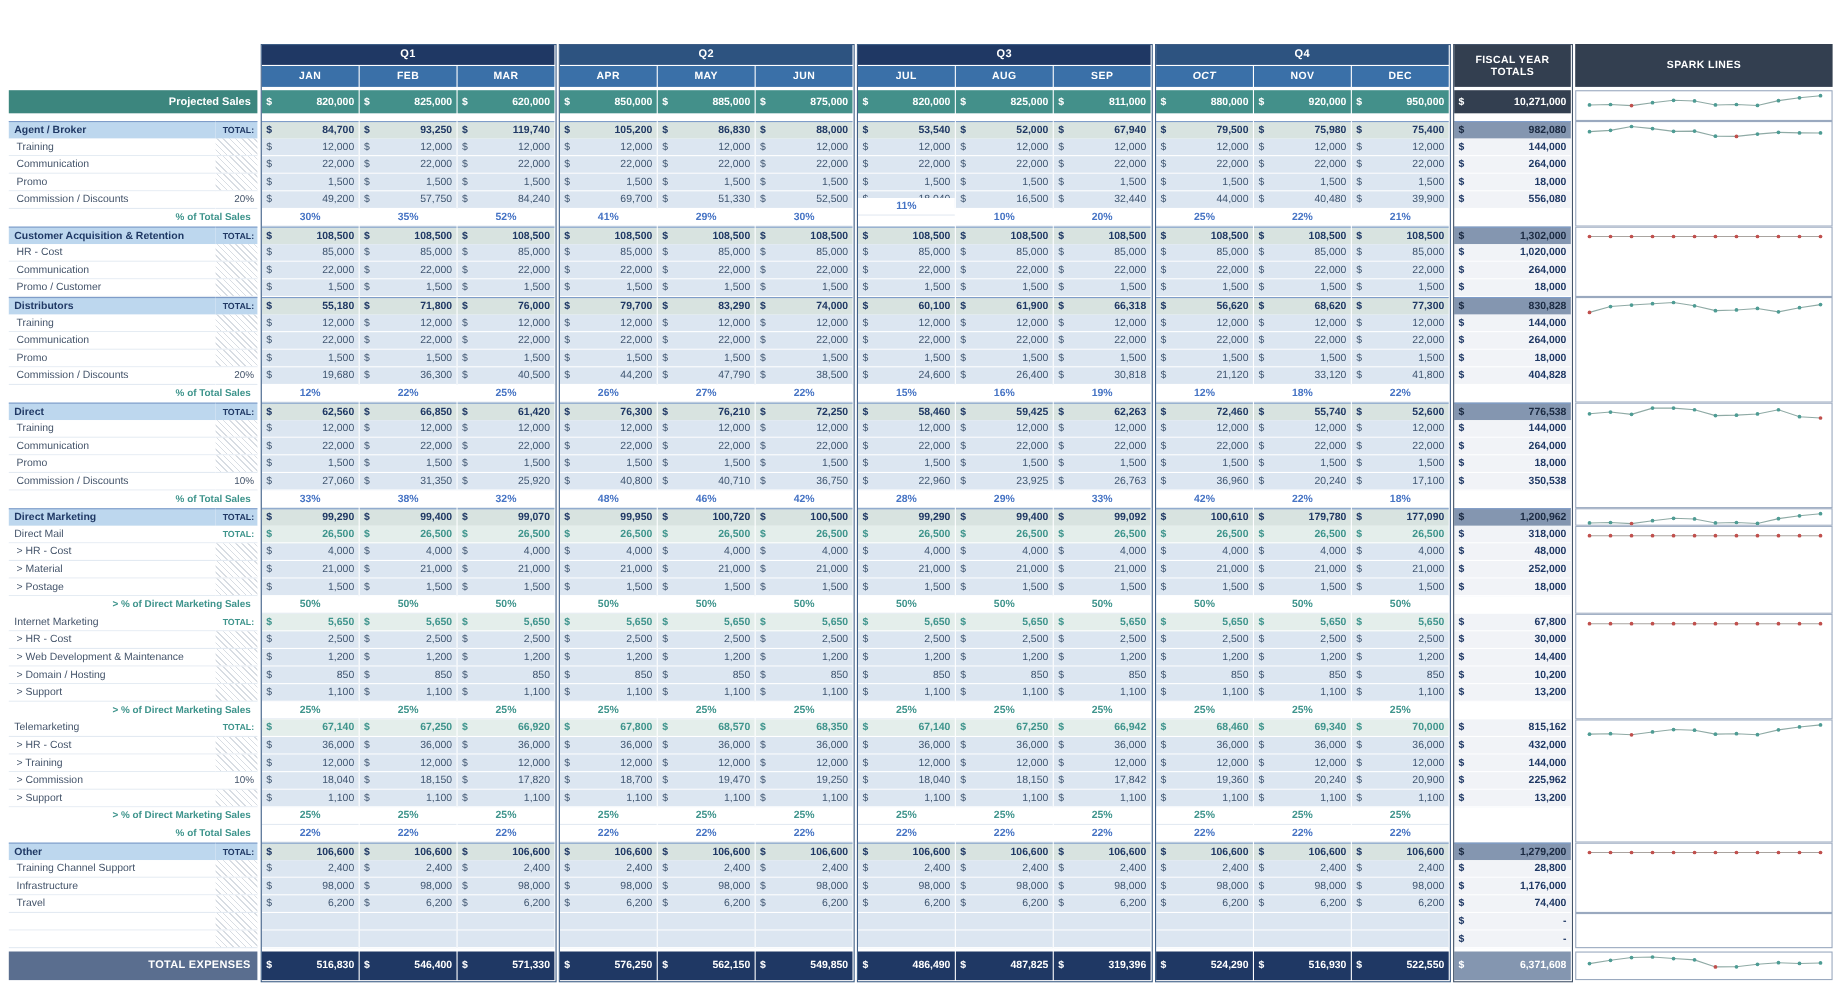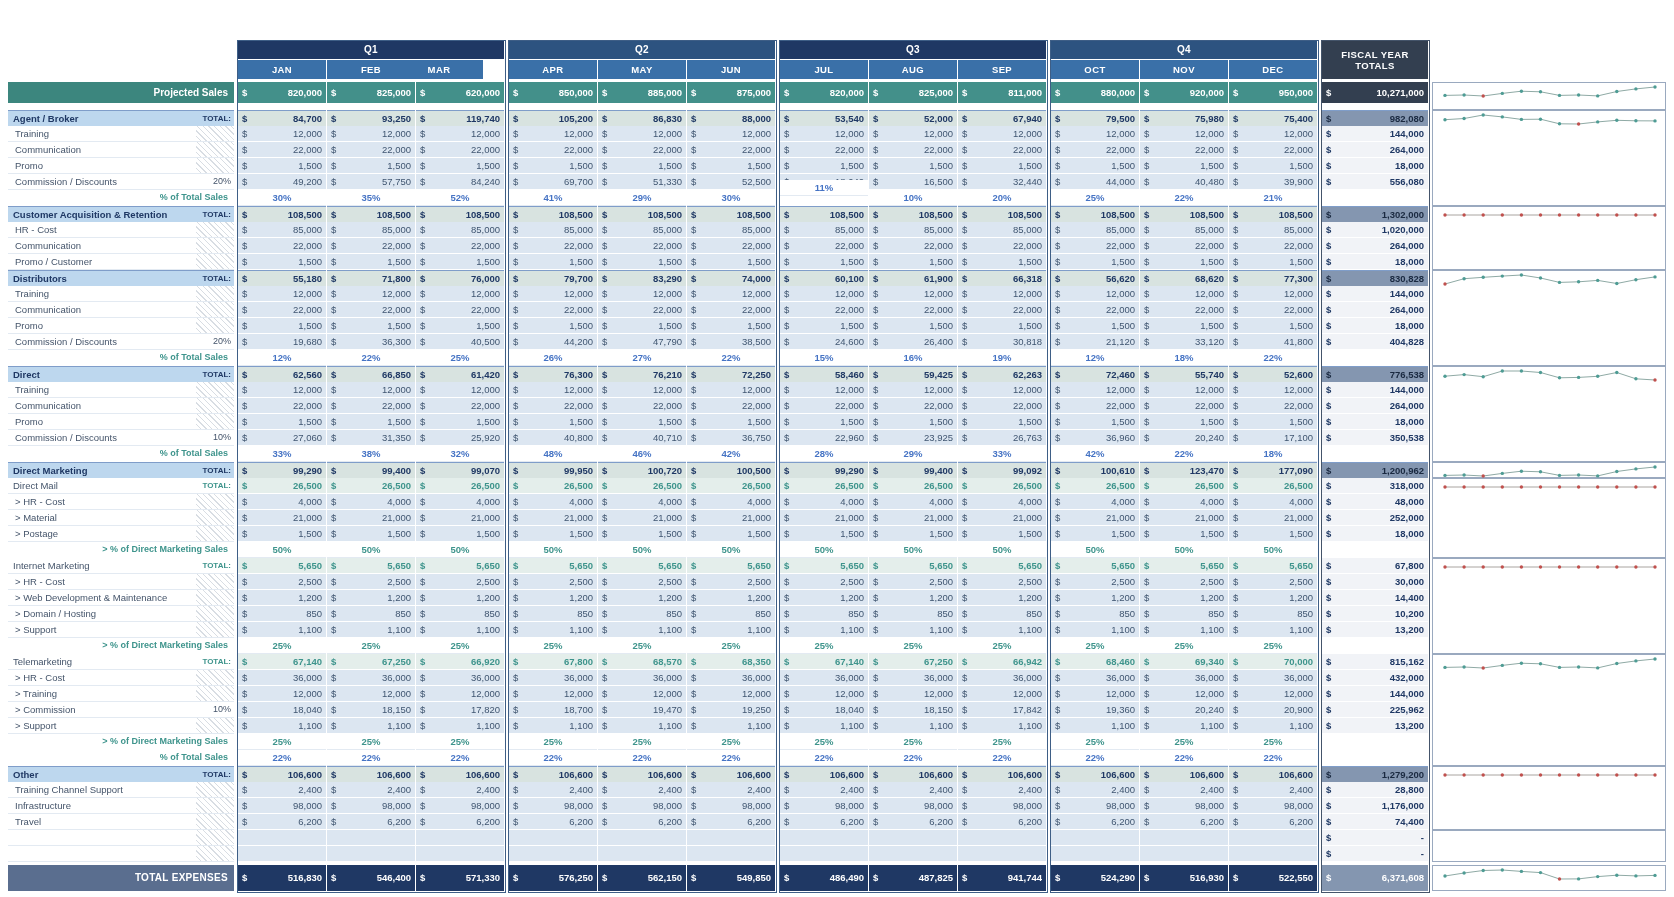--- a/index.html
+++ b/index.html
@@ -36,35 +36,36 @@
   .tot-val{background:#1F3864;color:#fff;font-weight:bold;line-height:26px;font-size:9.5px;}
   .tot-fiscal{background:#8496B0;color:#fff;font-weight:bold;line-height:26px;font-size:9.5px;}
   .qframe{position:absolute;border:1px solid #3E5E86;pointer-events:none;}
   .sparkblock{position:absolute;background:#fff;border:1px solid #9AA9BF;box-sizing:border-box;}
 </style>
 </head>
 <body>
 
 <div id="stage">
   <div class="hdr-dark" id="fiscalHdr" style="left:1322px;top:40px;width:106px;height:39px;">FISCAL YEAR TOTALS</div>
+  <div class="hdr-dark" id="sparkHdr" style="left:1432px;top:40px;width:234px;height:39px;">SPARK LINES</div>
   <div id="grid">
       <div class="cell hdrq" style="left: 238px; top: 40px; width: 266px; height: 19px; background: rgb(31, 56, 100);">Q1</div>
       <div class="cell hdrm" style="left: 238px; top: 60px; width: 88px; height: 19px;">JAN</div>
       <div class="cell hdrm" style="left: 327px; top: 60px; width: 88px; height: 19px;">FEB</div>
-      <div class="cell hdrm" style="left: 395px; top: 60px; width: 88px; height: 19px;">MAR</div>
+      <div class="cell hdrm" style="left: 416px; top: 60px; width: 88px; height: 19px;">MAR</div>
       <div class="cell hdrq" style="left: 509px; top: 40px; width: 266px; height: 19px; background: rgb(45, 83, 128);">Q2</div>
       <div class="cell hdrm" style="left: 509px; top: 60px; width: 88px; height: 19px;">APR</div>
       <div class="cell hdrm" style="left: 598px; top: 60px; width: 88px; height: 19px;">MAY</div>
       <div class="cell hdrm" style="left: 687px; top: 60px; width: 88px; height: 19px;">JUN</div>
       <div class="cell hdrq" style="left: 780px; top: 40px; width: 266px; height: 19px; background: rgb(31, 56, 100);">Q3</div>
       <div class="cell hdrm" style="left: 780px; top: 60px; width: 88px; height: 19px;">JUL</div>
       <div class="cell hdrm" style="left: 869px; top: 60px; width: 88px; height: 19px;">AUG</div>
       <div class="cell hdrm" style="left: 958px; top: 60px; width: 88px; height: 19px;">SEP</div>
       <div class="cell hdrq" style="left: 1051px; top: 40px; width: 266px; height: 19px; background: rgb(45, 83, 128);">Q4</div>
-      <div class="cell hdrm" style="left: 1051px; top: 60px; width: 88px; height: 19px;">OCT</div>
+      <div class="cell hdrm" style="left: 1051px; top: 60px; width: 88px; height: 19px; font-style: italic;">OCT</div>
       <div class="cell hdrm" style="left: 1140px; top: 60px; width: 88px; height: 19px;">NOV</div>
       <div class="cell hdrm" style="left: 1229px; top: 60px; width: 88px; height: 19px;">DEC</div>
       <div class="cell proj-label" style="left: 8px; top: 82px; width: 226px; height: 21px;">Projected Sales</div>
       <div class="cell proj-val money" style="left: 238px; top: 82px; width: 88px; height: 21px; line-height: 21px;">
         <span>$</span>
         <span>820,000</span>
       </div>
       <div class="cell proj-val money" style="left: 327px; top: 82px; width: 88px; height: 21px; line-height: 21px;">
         <span>$</span>
         <span>825,000</span>
@@ -1215,21 +1216,21 @@
       <div class="cell sec-val money" style="left: 958px; top: 462px; width: 88px; height: 16px;">
         <span>$</span>
         <span>99,092</span>
       </div>
       <div class="cell sec-val money" style="left: 1051px; top: 462px; width: 88px; height: 16px;">
         <span>$</span>
         <span>100,610</span>
       </div>
       <div class="cell sec-val money" style="left: 1140px; top: 462px; width: 88px; height: 16px;">
         <span>$</span>
-        <span>123,470</span>
+        <span>179,780</span>
       </div>
       <div class="cell sec-val money" style="left: 1229px; top: 462px; width: 88px; height: 16px;">
         <span>$</span>
         <span>177,090</span>
       </div>
       <div class="cell sec-fiscal money" style="left: 1322px; top: 462px; width: 106px; height: 16px;">
         <span>$</span>
         <span>1,200,962</span>
       </div>
       <div class="cell sub-label" style="left: 8px; top: 478px; width: 188px; height: 16px;">Direct Mail</div>
@@ -2320,21 +2321,21 @@
       <div class="cell tot-val money" style="left: 780px; top: 865px; width: 88px; height: 26px; line-height: 26px;">
         <span>$</span>
         <span>486,490</span>
       </div>
       <div class="cell tot-val money" style="left: 869px; top: 865px; width: 88px; height: 26px; line-height: 26px;">
         <span>$</span>
         <span>487,825</span>
       </div>
       <div class="cell tot-val money" style="left: 958px; top: 865px; width: 88px; height: 26px; line-height: 26px;">
         <span>$</span>
-        <span>941,744</span>
+        <span>319,396</span>
       </div>
       <div class="cell tot-val money" style="left: 1051px; top: 865px; width: 88px; height: 26px; line-height: 26px;">
         <span>$</span>
         <span>524,290</span>
       </div>
       <div class="cell tot-val money" style="left: 1140px; top: 865px; width: 88px; height: 26px; line-height: 26px;">
         <span>$</span>
         <span>516,930</span>
       </div>
       <div class="cell tot-val money" style="left: 1229px; top: 865px; width: 88px; height: 26px; line-height: 26px;">

